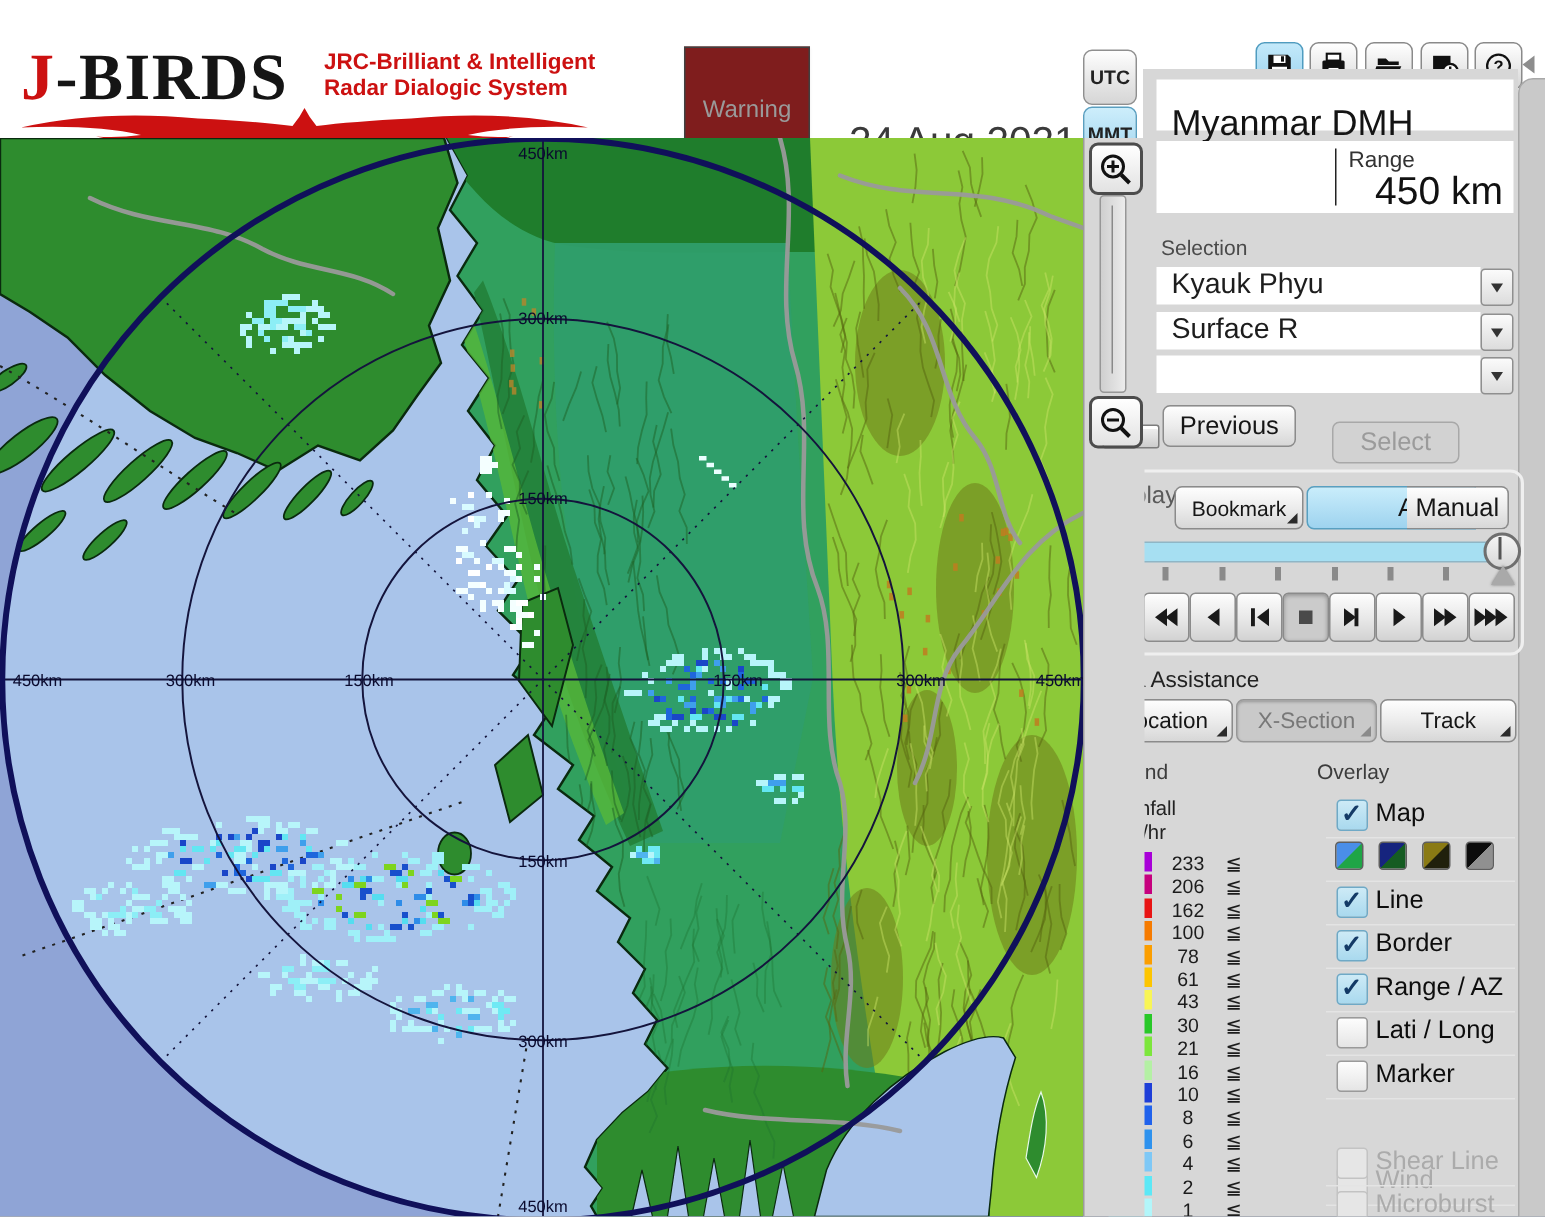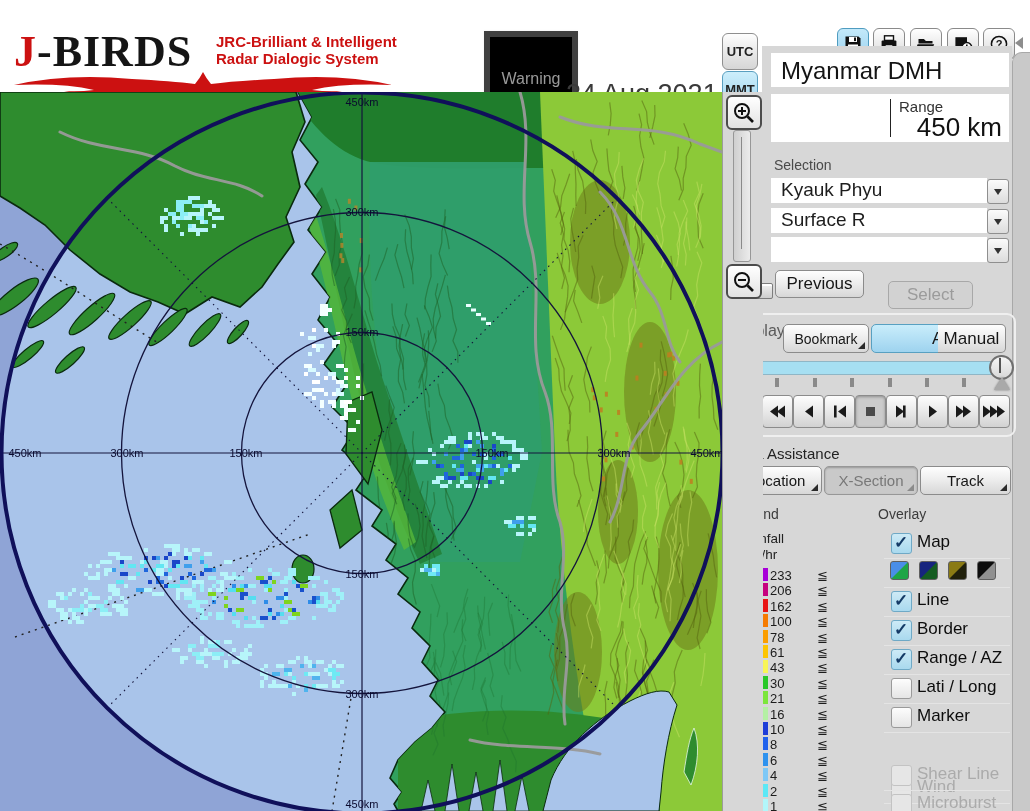--- a/index.html
+++ b/index.html
@@ -8,22 +8,22 @@
 
   
   #header{position:absolute;left:0;top:0;width:928px;height:90px;background:#fff;margin-top:24px;}
   #hdr-rule{position:absolute;left:0;top:89px;width:762px;height:3px;background:#161616;}
   #logo-title{position:absolute;left:14px;top:2px;font-family:"Liberation Serif",serif;
       font-weight:bold;font-size:44px;letter-spacing:1px;}
   #logo-title .j{color:#cc1111;} #logo-title .rest{color:#151515;}
   #logo-sub{position:absolute;left:216px;top:9px;color:#cc1111;font-weight:bold;
       font-size:15px;line-height:17px;white-space:nowrap;}
   #eagle{position:absolute;left:12px;top:47px;}
-  #warning-box{position:absolute;left:484px;top:7px;width:82px;height:75px;background:#000000;
-      border:6px solid #404040;box-shadow:0 0 2px rgba(0,0,0,.08);}
+  #warning-box{position:absolute;left:456px;top:7px;width:82px;height:75px;background:#7f1d1d;
+      border:1px solid #404040;box-shadow:0 0 2px rgba(0,0,0,.08);}
   #warning-box span{position:absolute;left:0;right:0;top:33px;text-align:center;color:#9a9a9a;font-size:16px;}
   .grip{position:absolute;right:2px;bottom:2px;width:0;height:0;
       border-bottom:7px solid #b5b5b5;border-left:7px solid transparent;}
   #clock-time{position:absolute;left:568px;top:6px;font-size:41px;color:#2c2c2c;letter-spacing:1px;}
   #clock-date{position:absolute;left:566px;top:55px;font-size:27px;color:#3a3a3a;white-space:nowrap;}
   .tzbtn{position:absolute;left:722px;width:34px;height:35px;border:1px solid #8f8f8f;border-radius:6px;
       background:linear-gradient(#fefefe,#e7e7e7 55%,#d6d6d6);font-weight:bold;font-size:13px;
       display:flex;align-items:center;justify-content:center;color:#222;}
   .tzbtn.sel{background:linear-gradient(#cdeefb,#9fd4ef);border-color:#5a9fc0;}
   #tz-utc{top:9px;} #tz-mmt{top:47px;}
@@ -33,21 +33,21 @@
   #toolbar-line{position:absolute;left:767px;top:42px;width:243px;height:1px;background:#c2c2c2;}
   #panel-collapse{position:absolute;left:1015px;top:13px;width:0;height:0;
       border-top:6px solid transparent;border-bottom:6px solid transparent;border-right:8px solid #8d8d8d;}
 
   
   #panel{position:absolute;left:762px;top:46px;width:250px;height:765px;background:#d7d7d7;}
   #right-strip{position:absolute;left:1012px;top:52px;width:18px;height:759px;background:#c9c9c9;
       border-left:1px solid #a8a8a8;border-top:1px solid #a8a8a8;border-top-left-radius:10px;}
   .whitebox{position:absolute;background:#fff;}
   #station-box{left:771px;top:53px;width:238px;height:34px;}
-  #station-box div{padding:4px 0 0 10px;font-size:24px;color:#141414;}
+  #station-box div{padding:16px 0 0 10px;font-size:24px;color:#141414;}
   #range-box{left:771px;top:94px;width:238px;height:48px;}
   #range-div{position:absolute;left:119px;top:5px;width:1px;height:38px;background:#222;}
   #range-label{position:absolute;left:128px;top:4px;font-size:15px;color:#333;}
   #range-value{position:absolute;right:7px;top:18px;font-size:26px;color:#111;}
   #selection-label{position:absolute;left:774px;top:157px;font-size:14px;color:#4a4a4a;}
   .dd-row{position:absolute;left:771px;width:238px;height:25px;}
   .dd-val{position:absolute;left:0;top:0;width:216px;height:25px;background:#fff;
       font-size:19px;color:#1d1d1d;padding:1px 0 4px 10px;box-sizing:border-box;}
   .dd-btn{position:absolute;right:0;top:1px;width:20px;height:23px;border:1px solid #8f8f8f;border-radius:3px;
       background:linear-gradient(#fbfbfb,#dcdcdc);display:flex;align-items:center;justify-content:center;}
@@ -85,21 +85,21 @@
 
   #da-label{position:absolute;left:732px;top:445px;font-size:15px;color:#222;}
   .dabtn{top:466px;height:27px;font-size:15px;}
 
   
   #legend-label{position:absolute;left:732px;top:506px;font-size:14px;color:#3c3c3c;}
   #overlay-label{position:absolute;left:878px;top:506px;font-size:14px;color:#3c3c3c;}
   #legend-unit{position:absolute;left:739px;top:531px;font-size:13.5px;color:#222;line-height:16px;}
   .lgrow{position:absolute;height:14px;}
   .lgswatch{position:absolute;left:739px;width:29px;height:13px;}
-  .lgval{position:absolute;left:770px;width:44px;text-align:left;font-size:13px;color:#1c1c1c;}
+  .lgval{position:absolute;left:770px;width:44px;text-align:center;font-size:13px;color:#1c1c1c;}
   .lgsuf{position:absolute;left:817px;font-size:13px;color:#1c1c1c;}
   
   .ovrow{position:absolute;left:884px;width:126px;height:28px;border-bottom:1px solid #e4e4e4;}
   .cb{position:absolute;left:7px;top:3px;width:19px;height:19px;border:1px solid #9a9a9a;border-radius:3px;
       background:linear-gradient(#fdfdfd,#e5e5e5);}
   .cb.checked{background:linear-gradient(#cdeaf6,#a9d9ee);border-color:#6fa9c6;}
   .cb.dis{border-color:#c3c3c3;background:#e6e6e6;}
   .cb .check-glyph{position:absolute;left:2px;top:-2px;font-size:17px;font-weight:bold;color:#143a66;}
   .ovlabel{position:absolute;left:33px;top:2px;font-size:17px;color:#0d0d0d;white-space:nowrap;}
   .ovlabel.dis{color:#ababab;}

